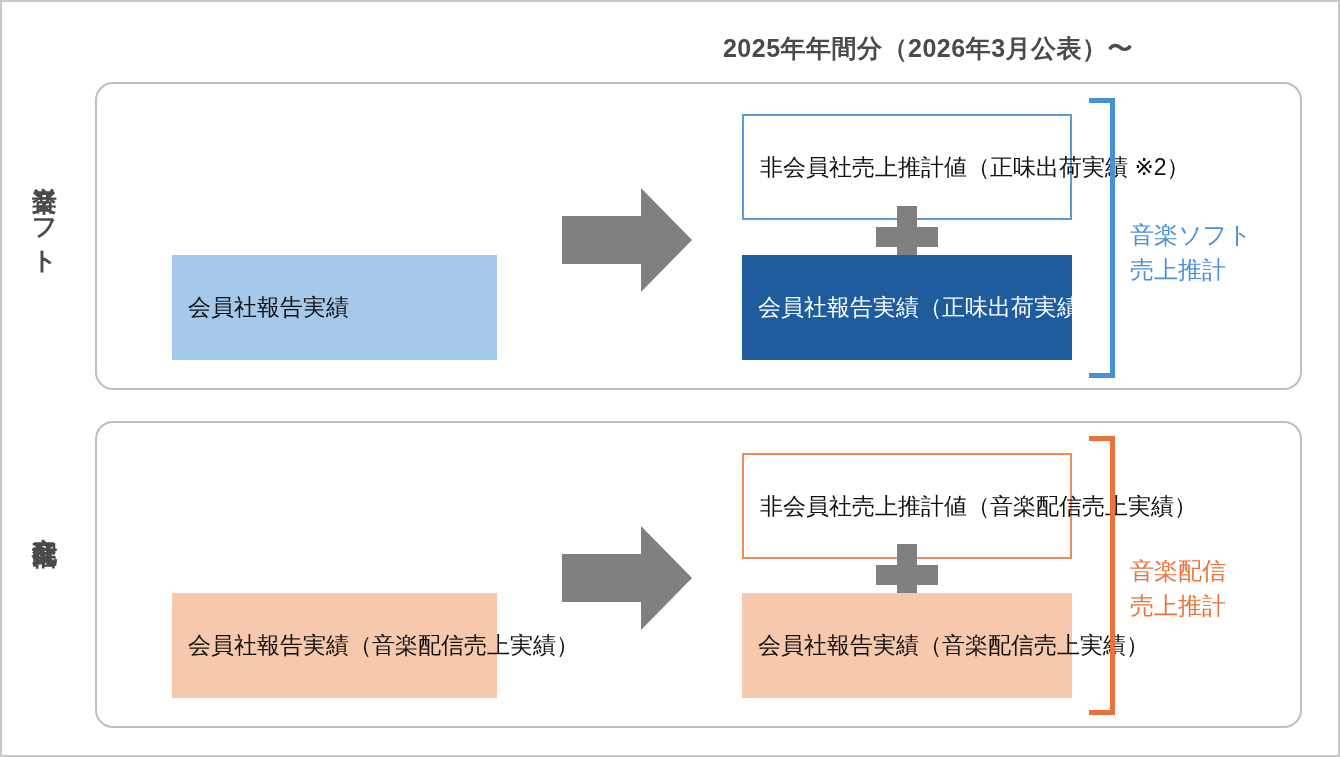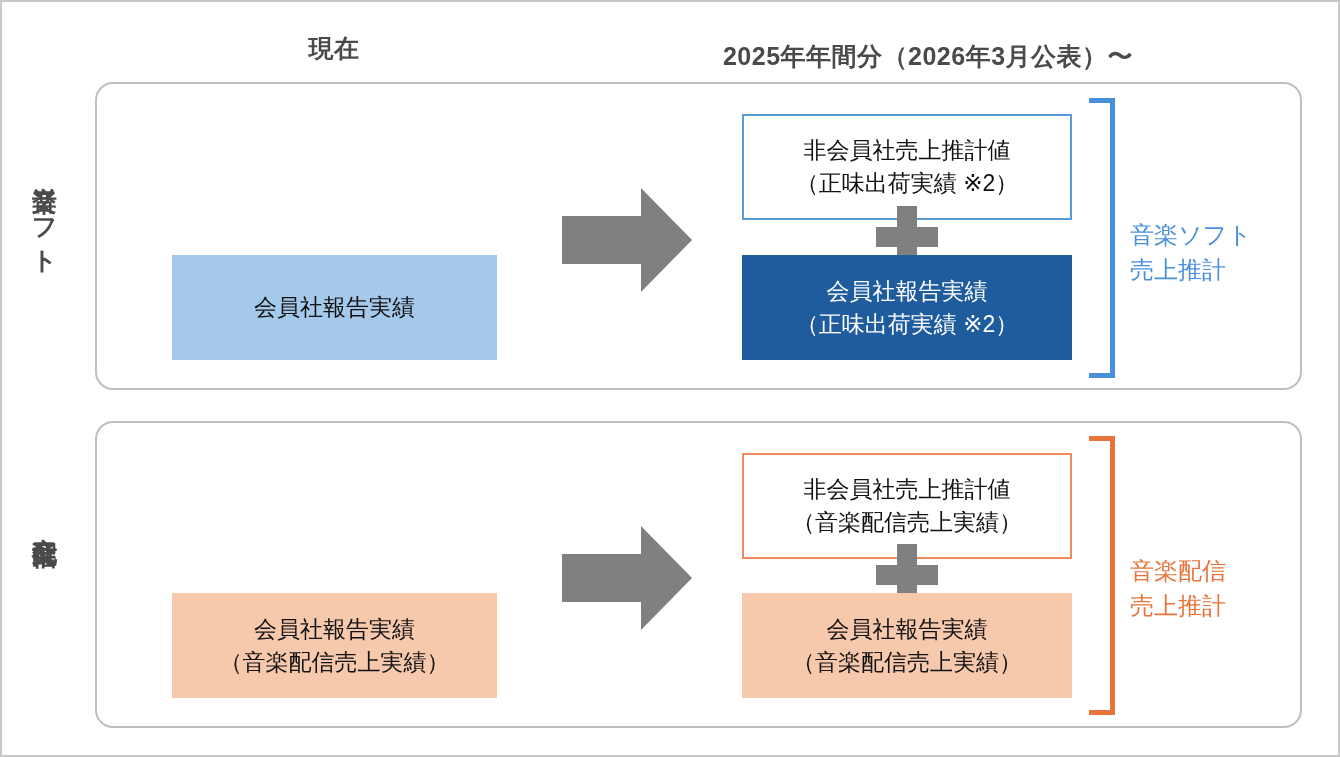--- a/index.html
+++ b/index.html
@@ -22,21 +22,21 @@
   .col-header {
     position: absolute;
     font-weight: bold;
     color: #4a4a4a;
     font-size: 25px;
     letter-spacing: 0.5px;
     white-space: nowrap;
     text-align: center;
   }
   #header-now   { left: 222px; top: 30px; width: 220px; }
-  #header-future{ left: 700px; top: 38px; width: 452px; }
+  #header-future{ left: 700px; top: 30px; width: 452px; }
 
   
   .row-label {
     position: absolute;
     font-weight: bold;
     color: #4a4a4a;
     font-size: 25px;
     writing-mode: vertical-rl;
     text-orientation: upright;
     letter-spacing: 2px;
@@ -55,27 +55,27 @@
     box-sizing: border-box;
   }
   #card-soft   { left: 93px;  top: 80px;  width: 1207px; height: 308px; }
   #card-stream { left: 93px;  top: 419px; width: 1207px; height: 307px; }
 
   
   .vbox {
     position: absolute;
     box-sizing: border-box;
     display: flex;
-    flex-direction: column;
+    flex-direction: row;
     align-items: center;
-    justify-content: center;
     font-size: 23px;
     line-height: 1.42;
     white-space: nowrap;
     text-align: center;
+    padding-left: 16px;
   }
   .vbox .line1, .vbox .line2 { display: block; }
 
   
   #box-soft-current {
     left: 170px; top: 253px; width: 325px; height: 105px;
     background: #a5c9eb; color: #111111;
   }
   #box-stream-current {
     left: 170px; top: 591px; width: 325px; height: 105px;
@@ -149,21 +149,20 @@
     text-align: left;
   }
   #label-soft   { left: 1128px; top: 216px; color: #4a90d9; }
   #label-stream { left: 1128px; top: 552px; color: #e8743b; }
 </style>
 </head>
 <body>
 
 <div id="page">
 
-  <div class="col-header" id="header-now">現在</div>
   <div class="col-header" id="header-future">2025年年間分（2026年3月公表）〜</div>
 
   <div class="row-label" id="row-label-soft">音楽ソフト</div>
   <div class="row-label" id="row-label-stream">音楽配信</div>
 
   <div class="card" id="card-soft"></div>
 
   <div class="vbox" id="box-soft-current">
     <span class="line1">会員社報告実績</span>
   </div>

